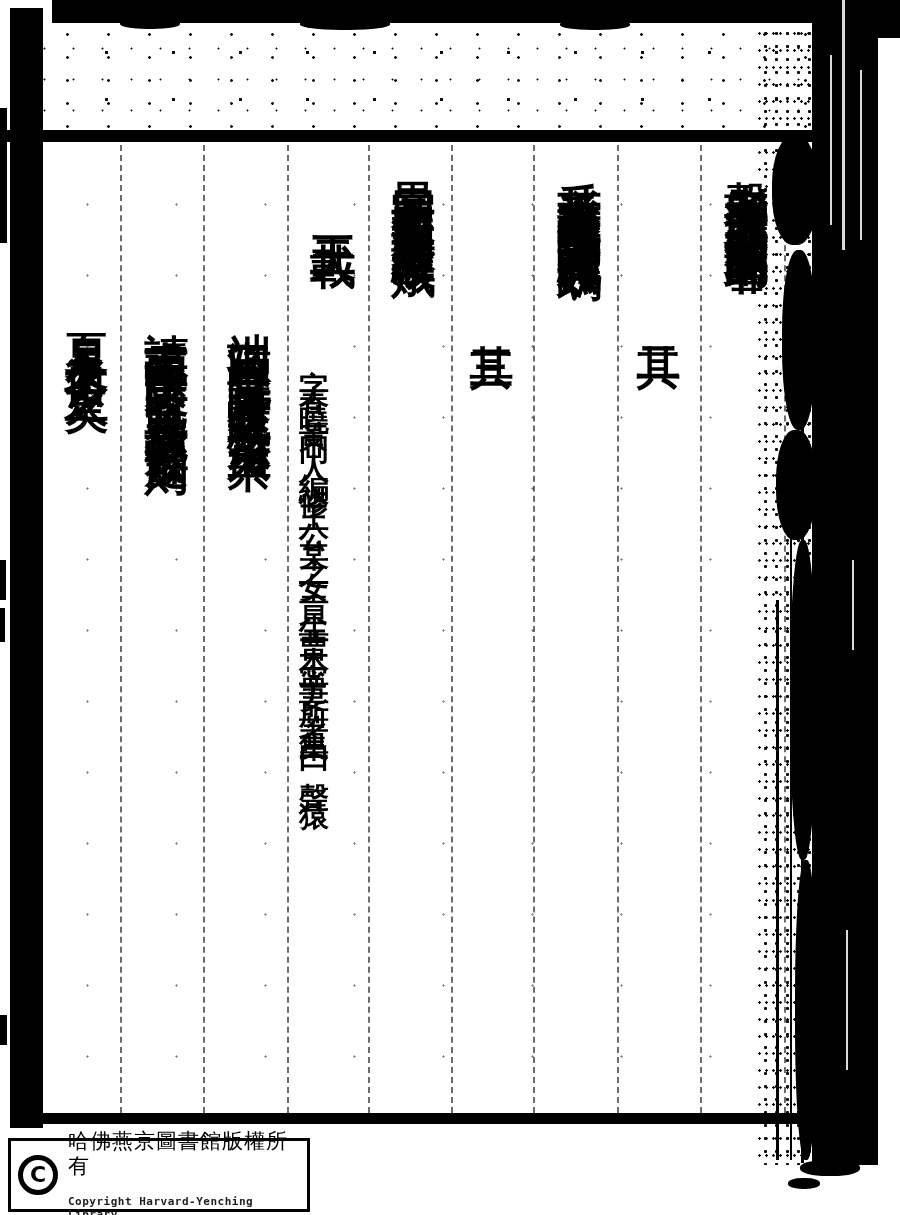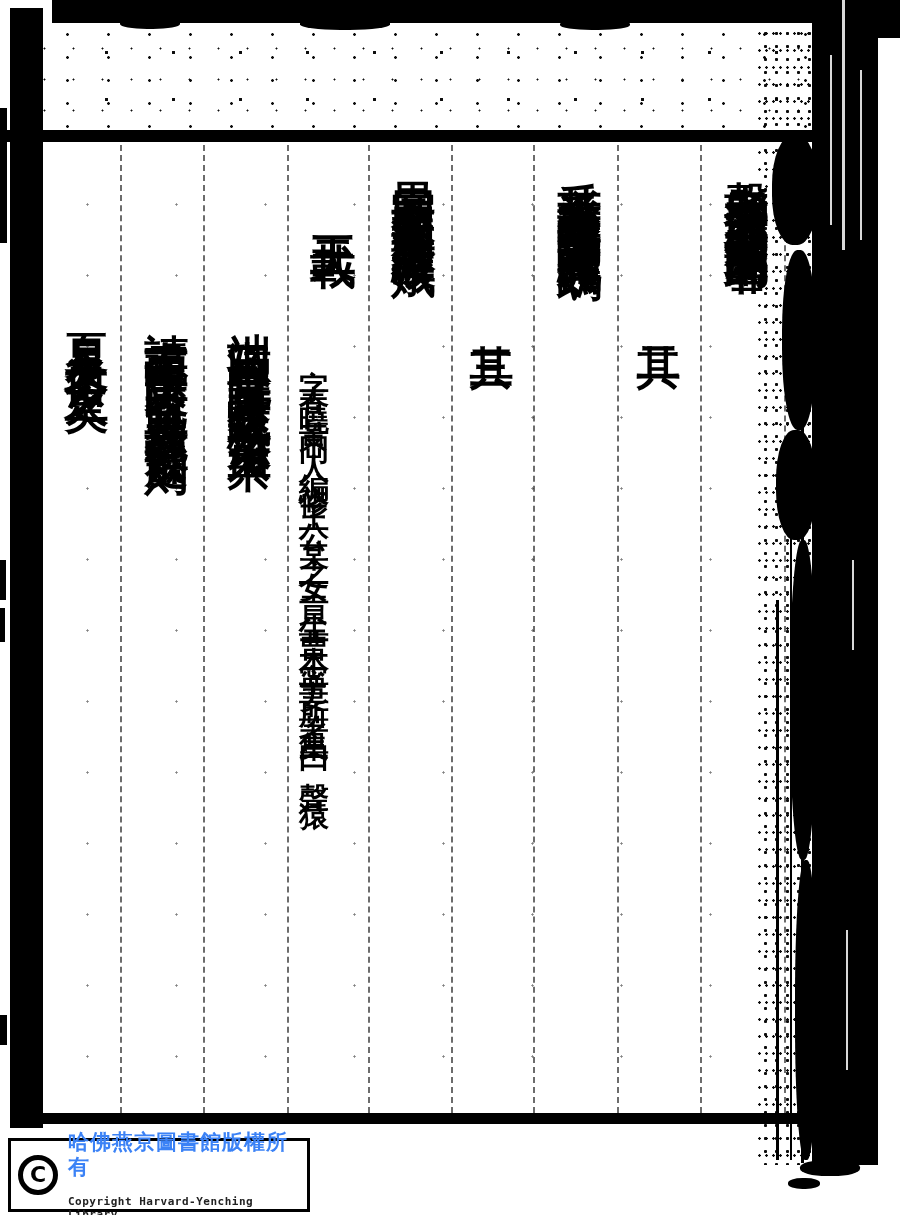--- a/index.html
+++ b/index.html
@@ -67,21 +67,21 @@
     display:flex;align-items:center;z-index:6;
   }
   .c-circle{
     width:40px;height:40px;border:5px solid #000;border-radius:50%;
     display:flex;align-items:center;justify-content:center;
     margin-left:7px;flex:0 0 auto;box-sizing:border-box;
   }
   .c-letter{font-family:"DejaVu Sans",sans-serif;font-weight:bold;font-size:22px;line-height:1;}
   .stamp-txt{margin-left:10px;display:flex;flex-direction:column;}
   .stamp-cn{
-    font-size:21px;letter-spacing:1px;color:#3b82f6;font-weight:bold;
+    font-size:21px;letter-spacing:1px;color:#000000;font-weight:normal;
     font-family:"DejaVu Serif",serif;line-height:1.2;
   }
   .stamp-en{
     font-size:11px;font-weight:bold;letter-spacing:.5px;color:#222;
     font-family:"DejaVu Sans Mono",monospace;margin-top:16px;
   }
 </style>
 </head>
 <body>
 

